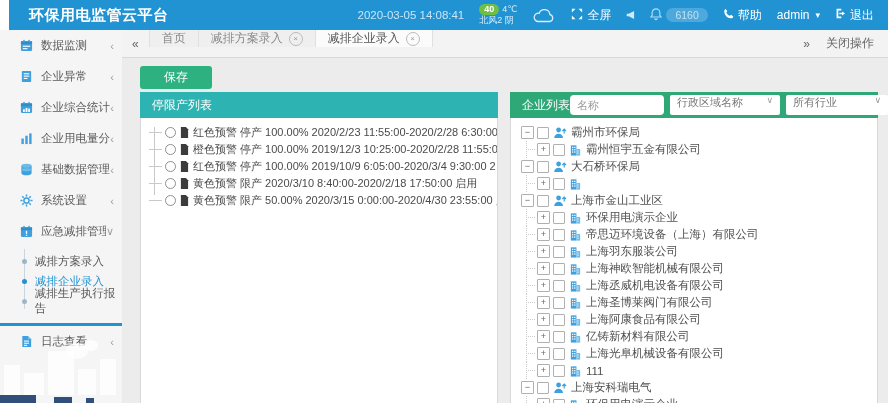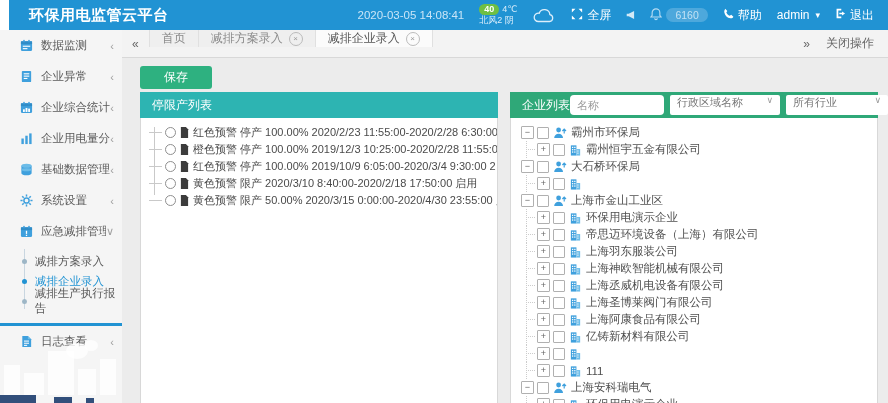--- a/index.html
+++ b/index.html
@@ -691,20 +691,21 @@
                     <rect x="5.6" y="3.5" width="1.4" height="1.4"></rect>
                     <rect x="3.2" y="6" width="1.4" height="1.4"></rect>
                     <rect x="5.6" y="6" width="1.4" height="1.4"></rect>
                     <rect x="3.2" y="8.5" width="1.4" height="1.4"></rect>
                     <rect x="5.6" y="8.5" width="1.4" height="1.4"></rect>
                     <rect x="9" y="7.5" width="1.2" height="1.2"></rect>
                     <rect x="9" y="9.8" width="1.2" height="1.2"></rect>
                   </g>
                 </svg>
               </span>
+              <span class="rt-label" data-interactable="false">上海光阜机械设备有限公司</span>
             </div>
             <div class="rt-row" data-interactable="true">
               <span class="rt-conn" data-interactable="false"></span>
               <span class="rt-exp" data-interactable="true">+</span>
               <span class="rt-cb" data-interactable="true"></span>
               <span class="rt-ico" data-interactable="false">
                 <svg width="13" height="14" viewBox="0 0 14 14">
                   <rect x="2" y="2" width="6" height="11" fill="#3fa0dd"></rect>
                   <rect x="8" y="6" width="4" height="7" fill="#6cbce8"></rect>
                   <g fill="#fff">

